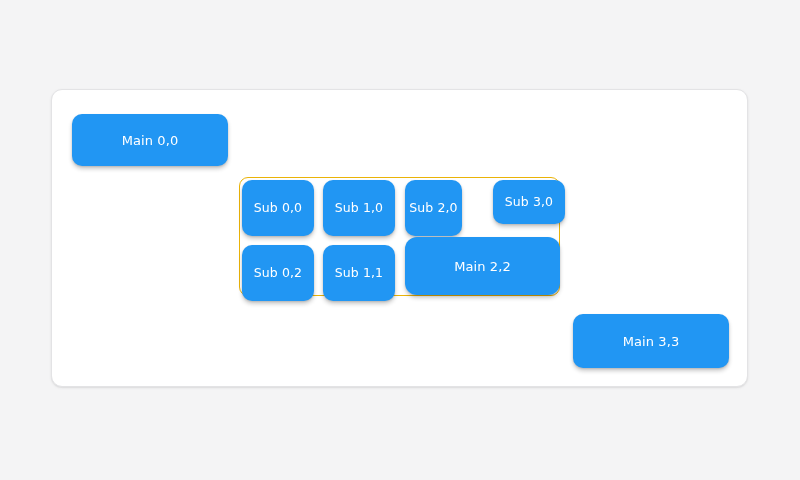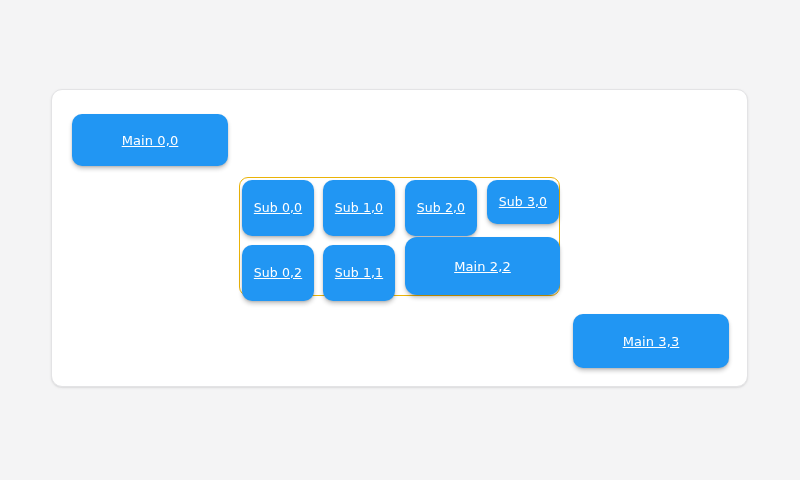--- a/index.html
+++ b/index.html
@@ -45,21 +45,20 @@
     display: flex;
     align-items: center;
     justify-content: center;
     text-align: center;
     box-shadow: 0 3px 4px rgba(0,0,0,0.20), 0 1px 2px rgba(0,0,0,0.12);
     box-sizing: border-box;
     padding: 0;
     cursor: pointer;
     white-space: nowrap;
     user-select: none;
-    text-decoration: underline;
   }
   .btn.sub { font-size: 12.5px; }
 
   
   #btn-main-0-0 { left: 20px;  top: 24px;  width: 156px; height: 52px; }
 
   
   #sub-grid {
     position: absolute;
     left: 187px;
@@ -68,22 +67,22 @@
     height: 119px;
     border: 1px solid #eab308;
     border-radius: 9px;
     background: transparent;
     box-sizing: border-box;
   }
 
   
   #btn-sub-0-0 { left: 2px;   top: 2px;  width: 72px;  height: 56px; }
   #btn-sub-1-0 { left: 83px;  top: 2px;  width: 72px;  height: 56px; }
-  #btn-sub-2-0 { left: 165px; top: 2px;  width: 72px;  height: 56px; text-align: center; }
-  #btn-sub-3-0 { left: 247px; top: 2px;  width: 72px;  height: 44px; }
+  #btn-sub-2-0 { left: 165px; top: 2px;  width: 57px;  height: 56px; text-align: center; }
+  #btn-sub-3-0 { left: 253px; top: 2px;  width: 72px;  height: 44px; }
   #btn-sub-0-1 { left: 2px;   top: 67px; width: 72px;  height: 56px; }
   #btn-sub-1-1 { left: 83px;  top: 67px; width: 72px;  height: 56px; }
   #btn-main-2-2 { left: 165px; top: 59px; width: 155px; height: 58px; border-radius: 12px; }
 
   #btn-main-3-3 { left: 521px; top: 224px; width: 156px; height: 54px; }
 </style>
 </head>
 <body>
 
 <div id="main-card">

